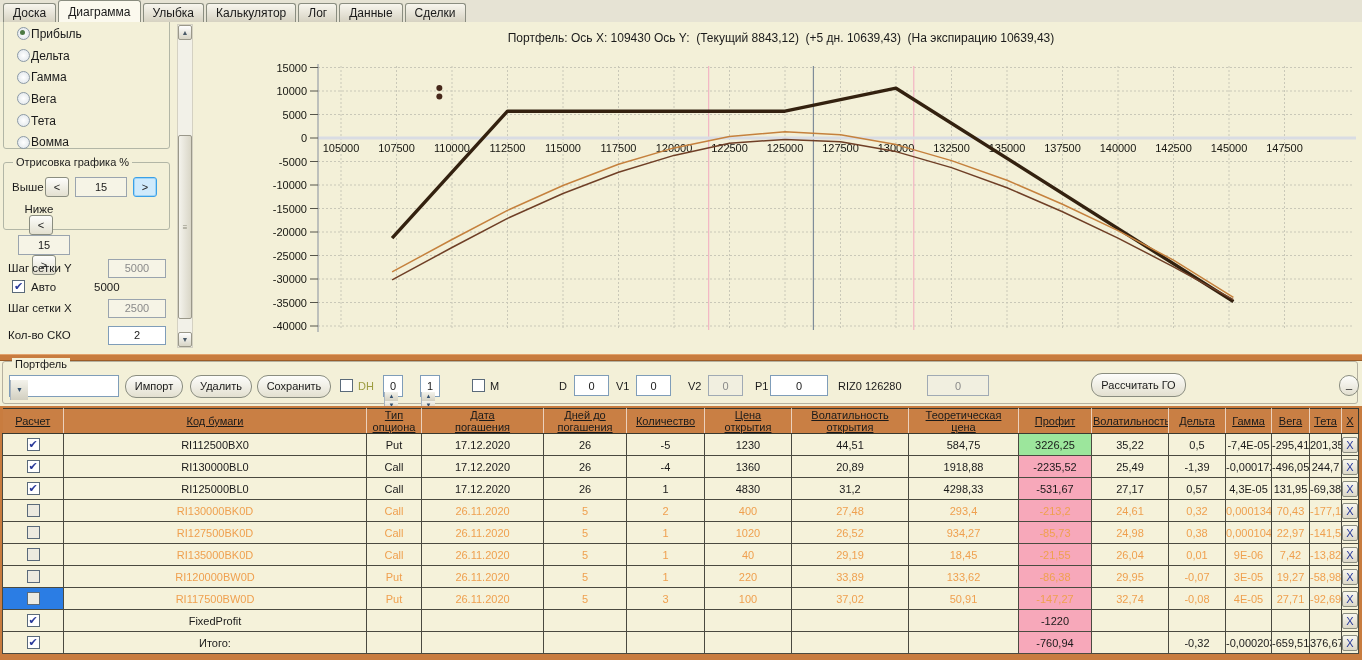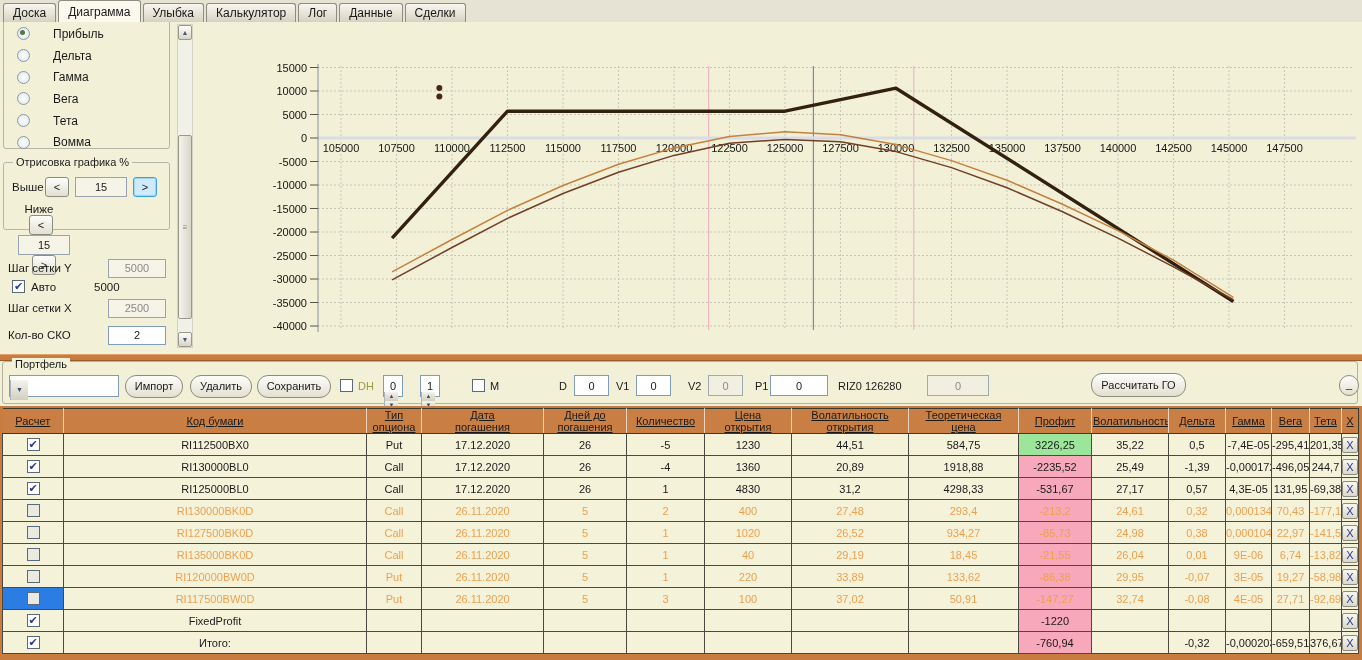--- a/index.html
+++ b/index.html
@@ -8,21 +8,21 @@
 
   
   .tabbar{position:absolute;left:0;top:0;width:100%;height:22px;background:#e6e3d4;display:flex;align-items:flex-end;padding-left:2px;box-sizing:border-box;}
   .tab{box-sizing:border-box;height:19px;margin:0 1px;padding:2px 9px 0;font-size:12px;border:1px solid #8a8d80;border-bottom:none;border-radius:3px 3px 0 0;background:linear-gradient(#f8f6ee,#d6d2c2);white-space:nowrap;cursor:default;}
   .tab.active{height:22px;padding-top:4px;background:#fbf9ee;position:relative;z-index:3;}
 
   
   .sidebar{position:absolute;left:0;top:22px;width:196px;height:332px;background:#f3f0d8;overflow:hidden;font-size:12px;}
   .groupbox{position:absolute;border:1px solid #b2b6a6;border-radius:3px;box-sizing:border-box;}
   .radio-box{left:3px;top:-12px;width:167px;height:139px;padding:12px 0 0 13px;}
-  .radio-row{display:flex;align-items:center;gap:23px;height:21.7px;}
+  .radio-row{display:flex;align-items:center;gap:1px;height:21.7px;}
   .radio{width:11px;height:11px;border-radius:50%;border:1px solid #8c9aa6;background:radial-gradient(#ffffff,#dde3e8);position:relative;flex:0 0 auto;}
   .radio.sel::after{content:"";position:absolute;left:2px;top:2px;width:5px;height:5px;border-radius:50%;background:#4c7a44;}
   .draw-box{left:3px;top:140px;width:167px;height:68px;}
   .grouplabel{position:absolute;top:-7px;left:9px;background:#f3f0d8;padding:0 3px;font-size:11px;line-height:12px;}
   .draw-row{position:absolute;left:0;height:20px;display:flex;align-items:center;}
   .sbtn{width:24px;height:20px;box-sizing:border-box;border:1px solid #8a8d80;border-radius:3px;background:linear-gradient(#fdfdfb,#e3e0d0);font-size:11px;text-align:center;line-height:18px;cursor:default;}
   .sbtn.hl{background:#cfeafc;border:1px solid #3aa0e8;box-shadow:0 0 0 1px #9fd4f5 inset;}
   .numfield{box-sizing:border-box;border:1px solid #9aa4ae;background:#f6f4e6;font-size:11px;text-align:center;}
   .numfield.white{background:#ffffff;border-color:#7f9db9;}
   .numfield.dis{color:#8a8a8a;}
@@ -143,20 +143,21 @@
     <span class="numfield white" style="position:absolute;left:108px;top:304px;width:58px;height:19px;line-height:17px;">2</span>
 
     <div class="vscroll">
       <span class="sarr" style="top:0;">▲</span>
       <span class="sthumb" style="top:110px;height:184px;line-height:184px;">≡</span>
       <span class="sarr" style="bottom:0;">▼</span>
     </div>
   </div>
 
   <div class="chart-panel">
+    <div class="chart-title">Портфель: Ось X: 109430 Ось Y:  (Текущий 8843,12)  (+5 дн. 10639,43)  (На экспирацию 10639,43)</div>
     <svg id="chartsvg" width="1162" height="332">
         <line x1="141" y1="44" x2="141" y2="308" stroke="#c9c8b8" stroke-width="1" stroke-dasharray="2,2"></line>
         <line x1="196.5" y1="44" x2="196.5" y2="308" stroke="#c9c8b8" stroke-width="1" stroke-dasharray="2,2"></line>
         <line x1="252" y1="44" x2="252" y2="308" stroke="#c9c8b8" stroke-width="1" stroke-dasharray="2,2"></line>
         <line x1="307.5" y1="44" x2="307.5" y2="308" stroke="#c9c8b8" stroke-width="1" stroke-dasharray="2,2"></line>
         <line x1="363" y1="44" x2="363" y2="308" stroke="#c9c8b8" stroke-width="1" stroke-dasharray="2,2"></line>
         <line x1="418.5" y1="44" x2="418.5" y2="308" stroke="#c9c8b8" stroke-width="1" stroke-dasharray="2,2"></line>
         <line x1="474" y1="44" x2="474" y2="308" stroke="#c9c8b8" stroke-width="1" stroke-dasharray="2,2"></line>
         <line x1="529.5" y1="44" x2="529.5" y2="308" stroke="#c9c8b8" stroke-width="1" stroke-dasharray="2,2"></line>
         <line x1="585" y1="44" x2="585" y2="308" stroke="#c9c8b8" stroke-width="1" stroke-dasharray="2,2"></line>
@@ -459,21 +460,21 @@
             <td>26.11.2020</td>
             <td>5</td>
             <td>1</td>
             <td>40</td>
             <td>29,19</td>
             <td>18,45</td>
             <td class="pink">-21,55</td>
             <td>26,04</td>
             <td>0,01</td>
             <td>9E-06</td>
-            <td>6,74</td>
+            <td>7,42</td>
             <td>-13,82</td>
             <td><span class="xbtn">X</span></td>
           </tr>
           <tr class="orange">
             <td>
               <div class="cbwrap">
                 <span class="cb"></span>
               </div>
             </td>
             <td>RI120000BW0D</td>

